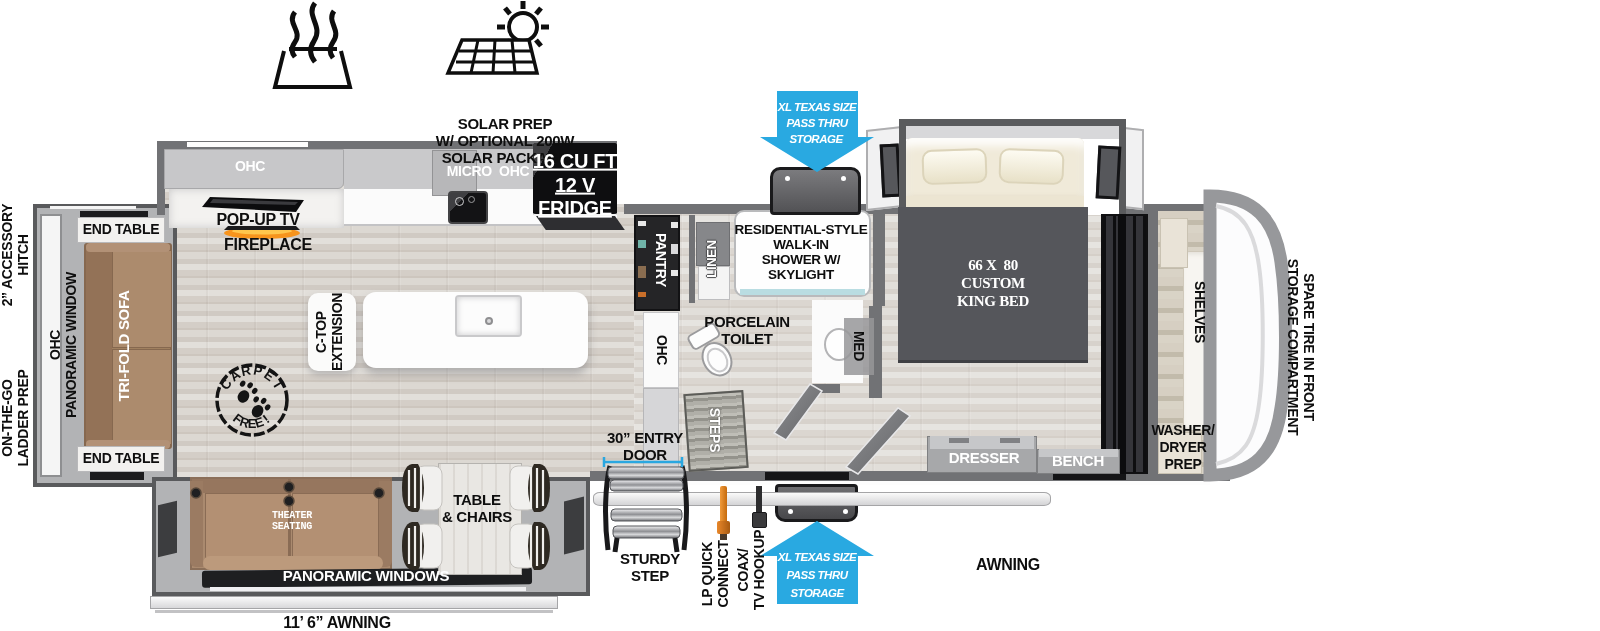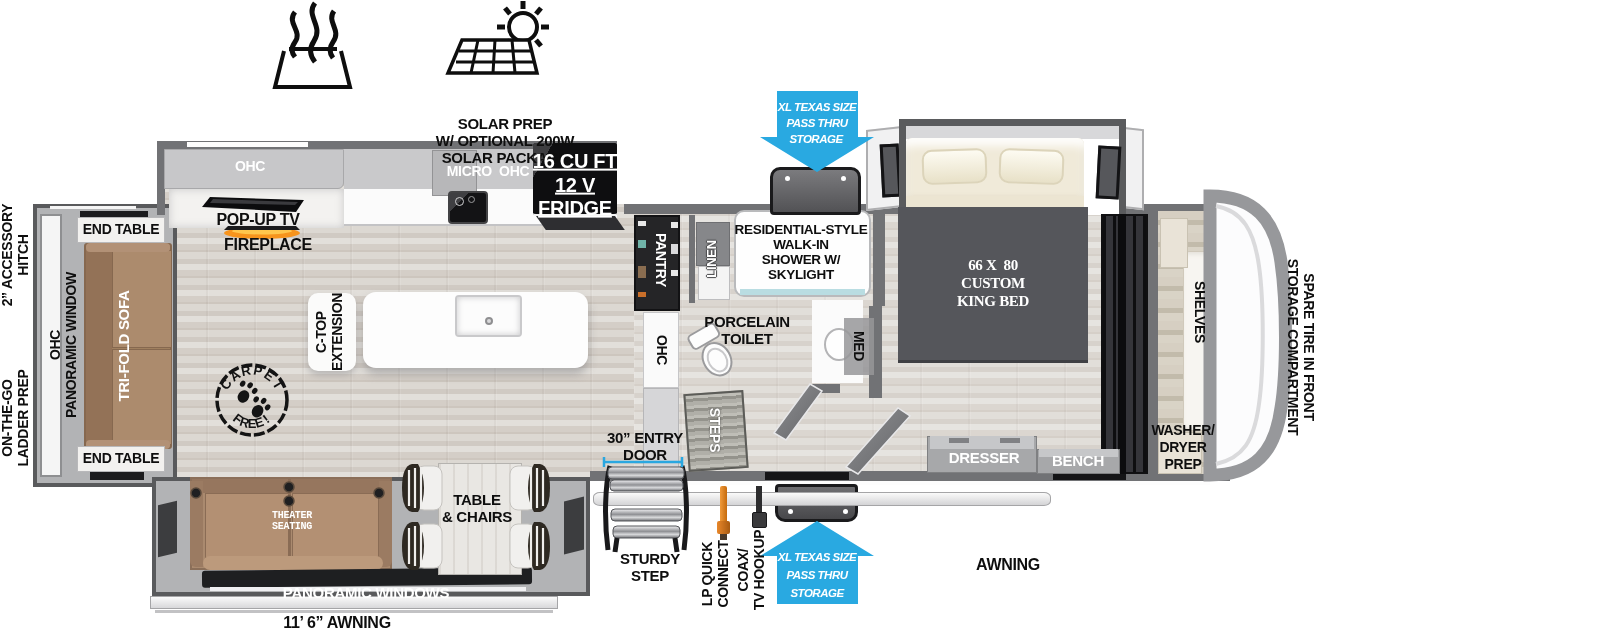--- a/index.html
+++ b/index.html
@@ -392,21 +392,21 @@
 <div class="lbl cen" style="left:650px;top:568px;font-size:15px;">STURDY<br>STEP</div>
 
 <div class="lbl vccw" style="left:716px;top:574px;font-size:14px;">LP QUICK<br>CONNECT</div>
 
 <div class="lbl vccw" style="left:752px;top:570px;font-size:14px;">COAX/<br>TV HOOKUP</div>
 
 <div class="lbl cen wht" style="left:993px;top:283px;font-size:15px;line-height:1.2;font-family:Liberation Serif, serif;">66 X&nbsp; 80<br>CUSTOM<br>KING BED</div>
 
 <div class="lbl cen wht" style="left:292px;top:521px;font-size:10px;font-family:Liberation Mono, monospace;">THEATER<br>SEATING</div>
 
-<div class="lbl cen wht" style="left:366px;top:593px;font-size:15px;">PANORAMIC WINDOWS</div>
+<div class="lbl cen wht" style="left:366px;top:576px;font-size:15px;">PANORAMIC WINDOWS</div>
 
 <div class="lbl cen" style="left:477px;top:509px;font-size:15px;">TABLE<br>&amp; CHAIRS</div>
 
 <div class="lbl cen" style="left:337px;top:623px;font-size:16px;">11’ 6” AWNING</div>
 
 <div class="lbl cen" style="left:1008px;top:520px;font-size:16px;margin-top:45px;">AWNING</div>
 
 <div class="lbl cen wht" style="left:984px;top:458px;font-size:15px;">DRESSER</div>
 
 <div class="lbl cen wht" style="left:1078px;top:461px;font-size:15px;">BENCH</div>

